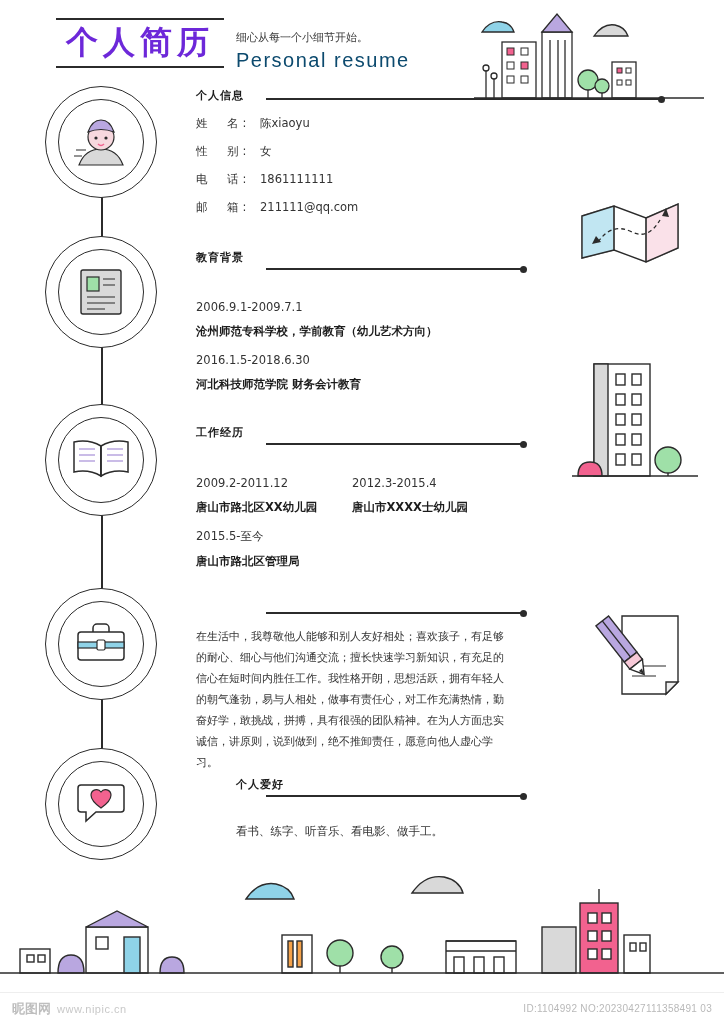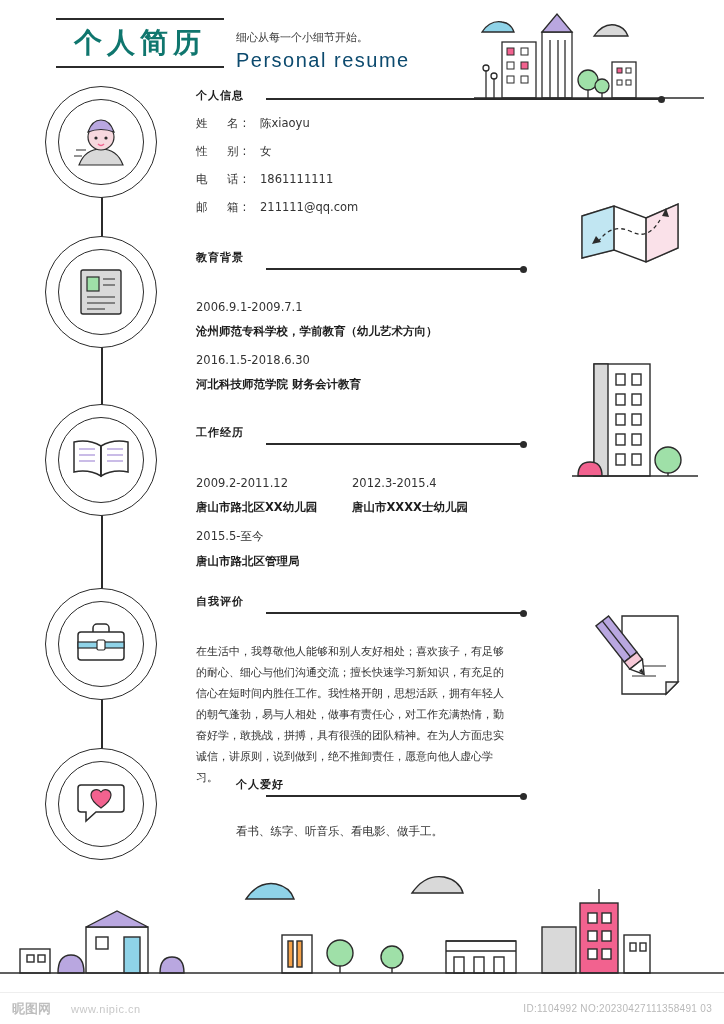--- a/index.html
+++ b/index.html
@@ -18,22 +18,22 @@
   
   .header-title-box {
     position: absolute;
     left: 56px; top: 18px;
     width: 168px; height: 50px;
     border-top: 2px solid #2b2b2b;
     border-bottom: 2px solid #2b2b2b;
     display: flex; align-items: center; justify-content: center;
   }
   .header-title-box span {
-    font-size: 28px; font-weight: bold; letter-spacing: 5px;
-    color: #0f766e;
+    font-size: 32px; font-weight: bold; letter-spacing: 5px;
+    color: #6d28d9;
     font-family: "DejaVu Sans", sans-serif;
   }
   .header-sub-cn {
     position: absolute; left: 236px; top: 30px;
     font-size: 11px; color: #3a3a3a;
     font-family: "DejaVu Sans", sans-serif;
   }
   .header-sub-en {
     position: absolute; left: 236px; top: 49px;
     font-size: 20px; color: #0c4a6e; letter-spacing: 1.5px;
@@ -111,21 +111,21 @@
   .deco { position: absolute; }
 
   
   .footer-city { position: absolute; left: 0; bottom: 36px; width: 724px; height: 115px; }
   .footer-bar {
     position: absolute; left: 0; bottom: 0; width: 724px; height: 32px;
     background: #ffffff; border-top: 1px solid #eee;
     display: flex; align-items: center; justify-content: space-between;
     padding: 0 12px;
   }
-  .wm-left { display: flex; align-items: center; gap: 20px; opacity: .55; }
+  .wm-left { display: flex; align-items: center; gap: 6px; opacity: .55; }
   .wm-logo {
     font-size: 13px; font-weight: bold; color: #8a8a8a;
     font-family: "DejaVu Sans", sans-serif;
   }
   .wm-url { font-size: 11px; color: #9a9a9a; letter-spacing: .5px; }
   .wm-right { font-size: 10px; color: #b9b9b9; letter-spacing: .3px; }
 </style>
 </head>
 <body>
 
@@ -282,21 +282,20 @@
       </div>
     </div>
     <div style="margin-top:14px;">
       <div class="date-line">2015.5-至今</div>
       <div class="bold-line" style="margin-top:10px;">唐山市路北区管理局</div>
     </div>
   </div>
   <div class="sec-rule" style="left:266px; top:443px; width:258px;"></div>
 
   <div class="section" style="top:594px;">
-    <div class="sec-title">自我评价</div>
     <div class="para" style="margin-top:32px;">在生活中，我尊敬他人能够和别人友好相处；喜欢孩子，有足够的耐心、细心与他们沟通交流；擅长快速学习新知识，有充足的信心在短时间内胜任工作。我性格开朗，思想活跃，拥有年轻人的朝气蓬勃，易与人相处，做事有责任心，对工作充满热情，勤奋好学，敢挑战，拼搏，具有很强的团队精神。在为人方面忠实诚信，讲原则，说到做到，绝不推卸责任，愿意向他人虚心学习。</div>
   </div>
   <div class="sec-rule" style="left:266px; top:612px; width:258px;"></div>
 
   <div class="section" style="top:777px;margin-left:40px;">
     <div class="sec-title">个人爱好</div>
     <div class="hobby-line" style="margin-top:32px;text-align:right;">看书、练字、听音乐、看电影、做手工。</div>
   </div>
   <div class="sec-rule" style="left:266px; top:795px; width:258px;"></div>
 

